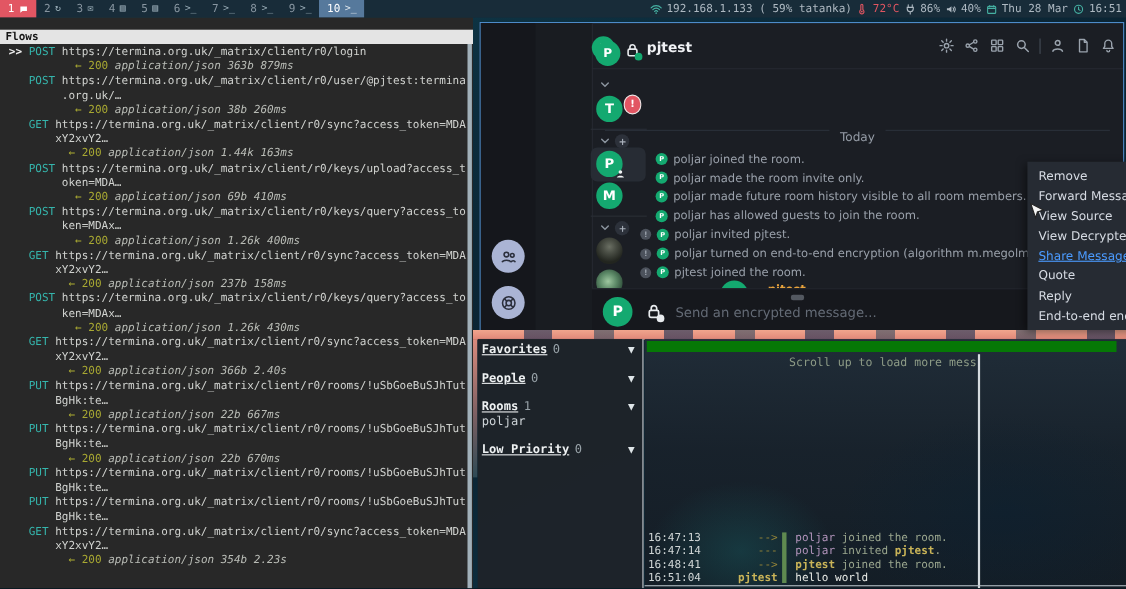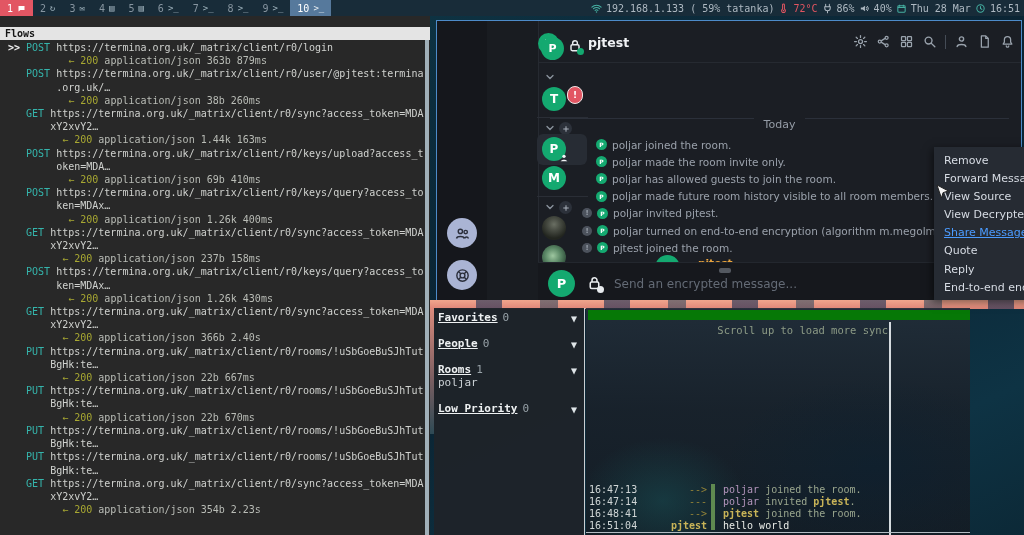--- a/index.html
+++ b/index.html
@@ -27,21 +27,21 @@
   .mitm{position:absolute;left:0;top:16px;width:430px;height:519px;background:#282828;overflow:hidden;
     font-family:"DejaVu Sans Mono",monospace;font-size:10px;line-height:13.2px;}
   .mitm-header{position:absolute;left:0;top:11px;width:430px;height:13px;background:#e4e4e4;color:#161616;
     font-weight:bold;padding-left:5px;line-height:13px;}
   .mitm-scrollbar{position:absolute;right:1px;top:24px;width:4px;height:511px;background:#aebfc9;opacity:.9}
   .flows{position:absolute;left:8px;top:25px;right:8px;}
   .flow-line{white-space:pre;color:#d0d2cf;}
   .flow-line .marker{color:#eeeeee;font-weight:bold}
   .flow-line .method{color:#35b5ac;}
   .flow-line .code{color:#a8a832;}
-  .flow-line .rest{color:#b9bcb6;}
+  .flow-line .rest{color:#b9bcb6;font-style:italic;}
 
   
   .chatwin{position:absolute;left:436px;top:20px;width:584px;height:284px;border:1px solid var(--focus-blue);
     background:#1b1e24;overflow:hidden;}
   .strip{position:absolute;left:0;top:0;width:50px;height:100%;background:#15171c;}
   .strip .roundbtn{position:absolute;left:10px;width:30px;height:30px;border-radius:50%;background:#aab4d4;
     color:#2b2f3c;display:flex;align-items:center;justify-content:center;}
   .strip .roundbtn .icon{width:17px;height:17px}
   .navcol{position:absolute;left:50px;top:0;width:51px;height:100%;background:#191c21;border-right:1px solid #262a31;}
   .avatar{border-radius:50%;background:var(--accent-green);color:#fff;display:flex;align-items:center;justify-content:center;font-weight:bold;}
@@ -108,21 +108,21 @@
 
   
   .wp-band{position:absolute;left:430px;top:300px;width:594px;height:9px;z-index:1;
     background:linear-gradient(180deg,#f0a58d 0%,#df8577 100%);}
   .wp-band::after{content:"";position:absolute;inset:0;
     background:repeating-linear-gradient(90deg,transparent 0 46px,rgba(21,45,84,.6) 46px 72px,transparent 72px 110px,rgba(16,58,88,.5) 110px 128px);}
   .wp-col{position:absolute;left:430px;top:309px;width:4px;height:125px;z-index:1;
     background:linear-gradient(180deg,#d98a7c 0%,#7c5f62 55%,#2e4a55 100%);}
 
   
-  .gomuks{position:absolute;left:434px;top:308px;width:536px;height:227px;overflow:hidden;z-index:2;
+  .gomuks{position:absolute;left:434px;top:308px;width:590px;height:227px;overflow:hidden;z-index:2;
     font-family:"DejaVu Sans Mono",monospace;}
   .gsidebar{position:absolute;left:0;top:0;width:151px;height:100%;background:rgba(30,35,41,.97);
     border-right:1px solid #c9ced2;padding-top:3px;box-sizing:border-box}
   .gsec{margin-bottom:13px;position:relative}
   .gsec-h{height:13px;line-height:13px;padding-left:4px;font-size:11px;white-space:nowrap}
   .gsec-h .lbl{color:#eef1f2;font-weight:bold;text-decoration:underline}
   .gsec-h .cnt{color:#98a2a8;margin-left:5px}
   .gsec-h .tri{position:absolute;right:7px;top:1px;color:#dfe5e8;font-size:10px}
   .gitem{height:13px;line-height:13px;padding-left:4px;font-size:11px;color:#ccd2d6}
   .gchat{position:absolute;left:152px;top:0;right:0;bottom:0;
@@ -468,25 +468,25 @@
             <div class="ev">
               <span class="avatar">P</span>
               <span>poljar joined the room.</span>
             </div>
             <div class="ev">
               <span class="avatar">P</span>
               <span>poljar made the room invite only.</span>
             </div>
             <div class="ev">
               <span class="avatar">P</span>
+              <span>poljar made future room history visible to all room members.</span>
+            </div>
+            <div class="ev">
+              <span class="avatar">P</span>
               <span>poljar has allowed guests to join the room.</span>
-            </div>
-            <div class="ev">
-              <span class="avatar">P</span>
-              <span>poljar made future room history visible to all room members.</span>
             </div>
             <div class="ev has-info">
               <span class="info-c">!</span>
               <span class="avatar">P</span>
               <span>poljar invited pjtest.</span>
             </div>
             <div class="ev has-info">
               <span class="info-c">!</span>
               <span class="avatar">P</span>
               <span>poljar turned on end-to-end encryption (algorithm m.megolm.v1.aes-sha2).</span>
@@ -544,21 +544,21 @@
         <div class="gsec">
           <div class="gsec-h"><span class="lbl">Rooms</span><span class="cnt">1</span><span class="tri">▼</span></div>
           <div class="gitem">poljar</div>
         </div>
         <div class="gsec">
           <div class="gsec-h"><span class="lbl">Low Priority</span><span class="cnt">0</span><span class="tri">▼</span></div>
         </div>
       </div>
     <div class="gchat">
       <div class="gbar"></div>
-      <div class="gscroll">Scroll up to load more sync</div>
+      <div class="gscroll">Scroll up to load more mess</div>
       <div class="gvline"></div>
       <div class="gvbar"></div>
       <div class="glog" id="glog">
           <div class="gline"><span class="t">16:47:13</span><span class="g arrow">--&gt;</span><span class="body"><span class="seg-purple">poljar</span><span class="seg-dim"> joined the room.</span></span></div>
           <div class="gline"><span class="t">16:47:14</span><span class="g arrow">---</span><span class="body"><span class="seg-purple">poljar</span><span class="seg-dim"> invited </span><span class="seg-yellow">pjtest</span><span class="seg-dim">.</span></span></div>
           <div class="gline"><span class="t">16:48:41</span><span class="g arrow">--&gt;</span><span class="body"><span class="seg-yellow">pjtest</span><span class="seg-dim"> joined the room.</span></span></div>
           <div class="gline"><span class="t">16:51:04</span><span class="g sender">pjtest</span><span class="body"><span class="seg-white">hello world</span></span></div>
         </div>
       <div class="ghline"></div>
     </div>

